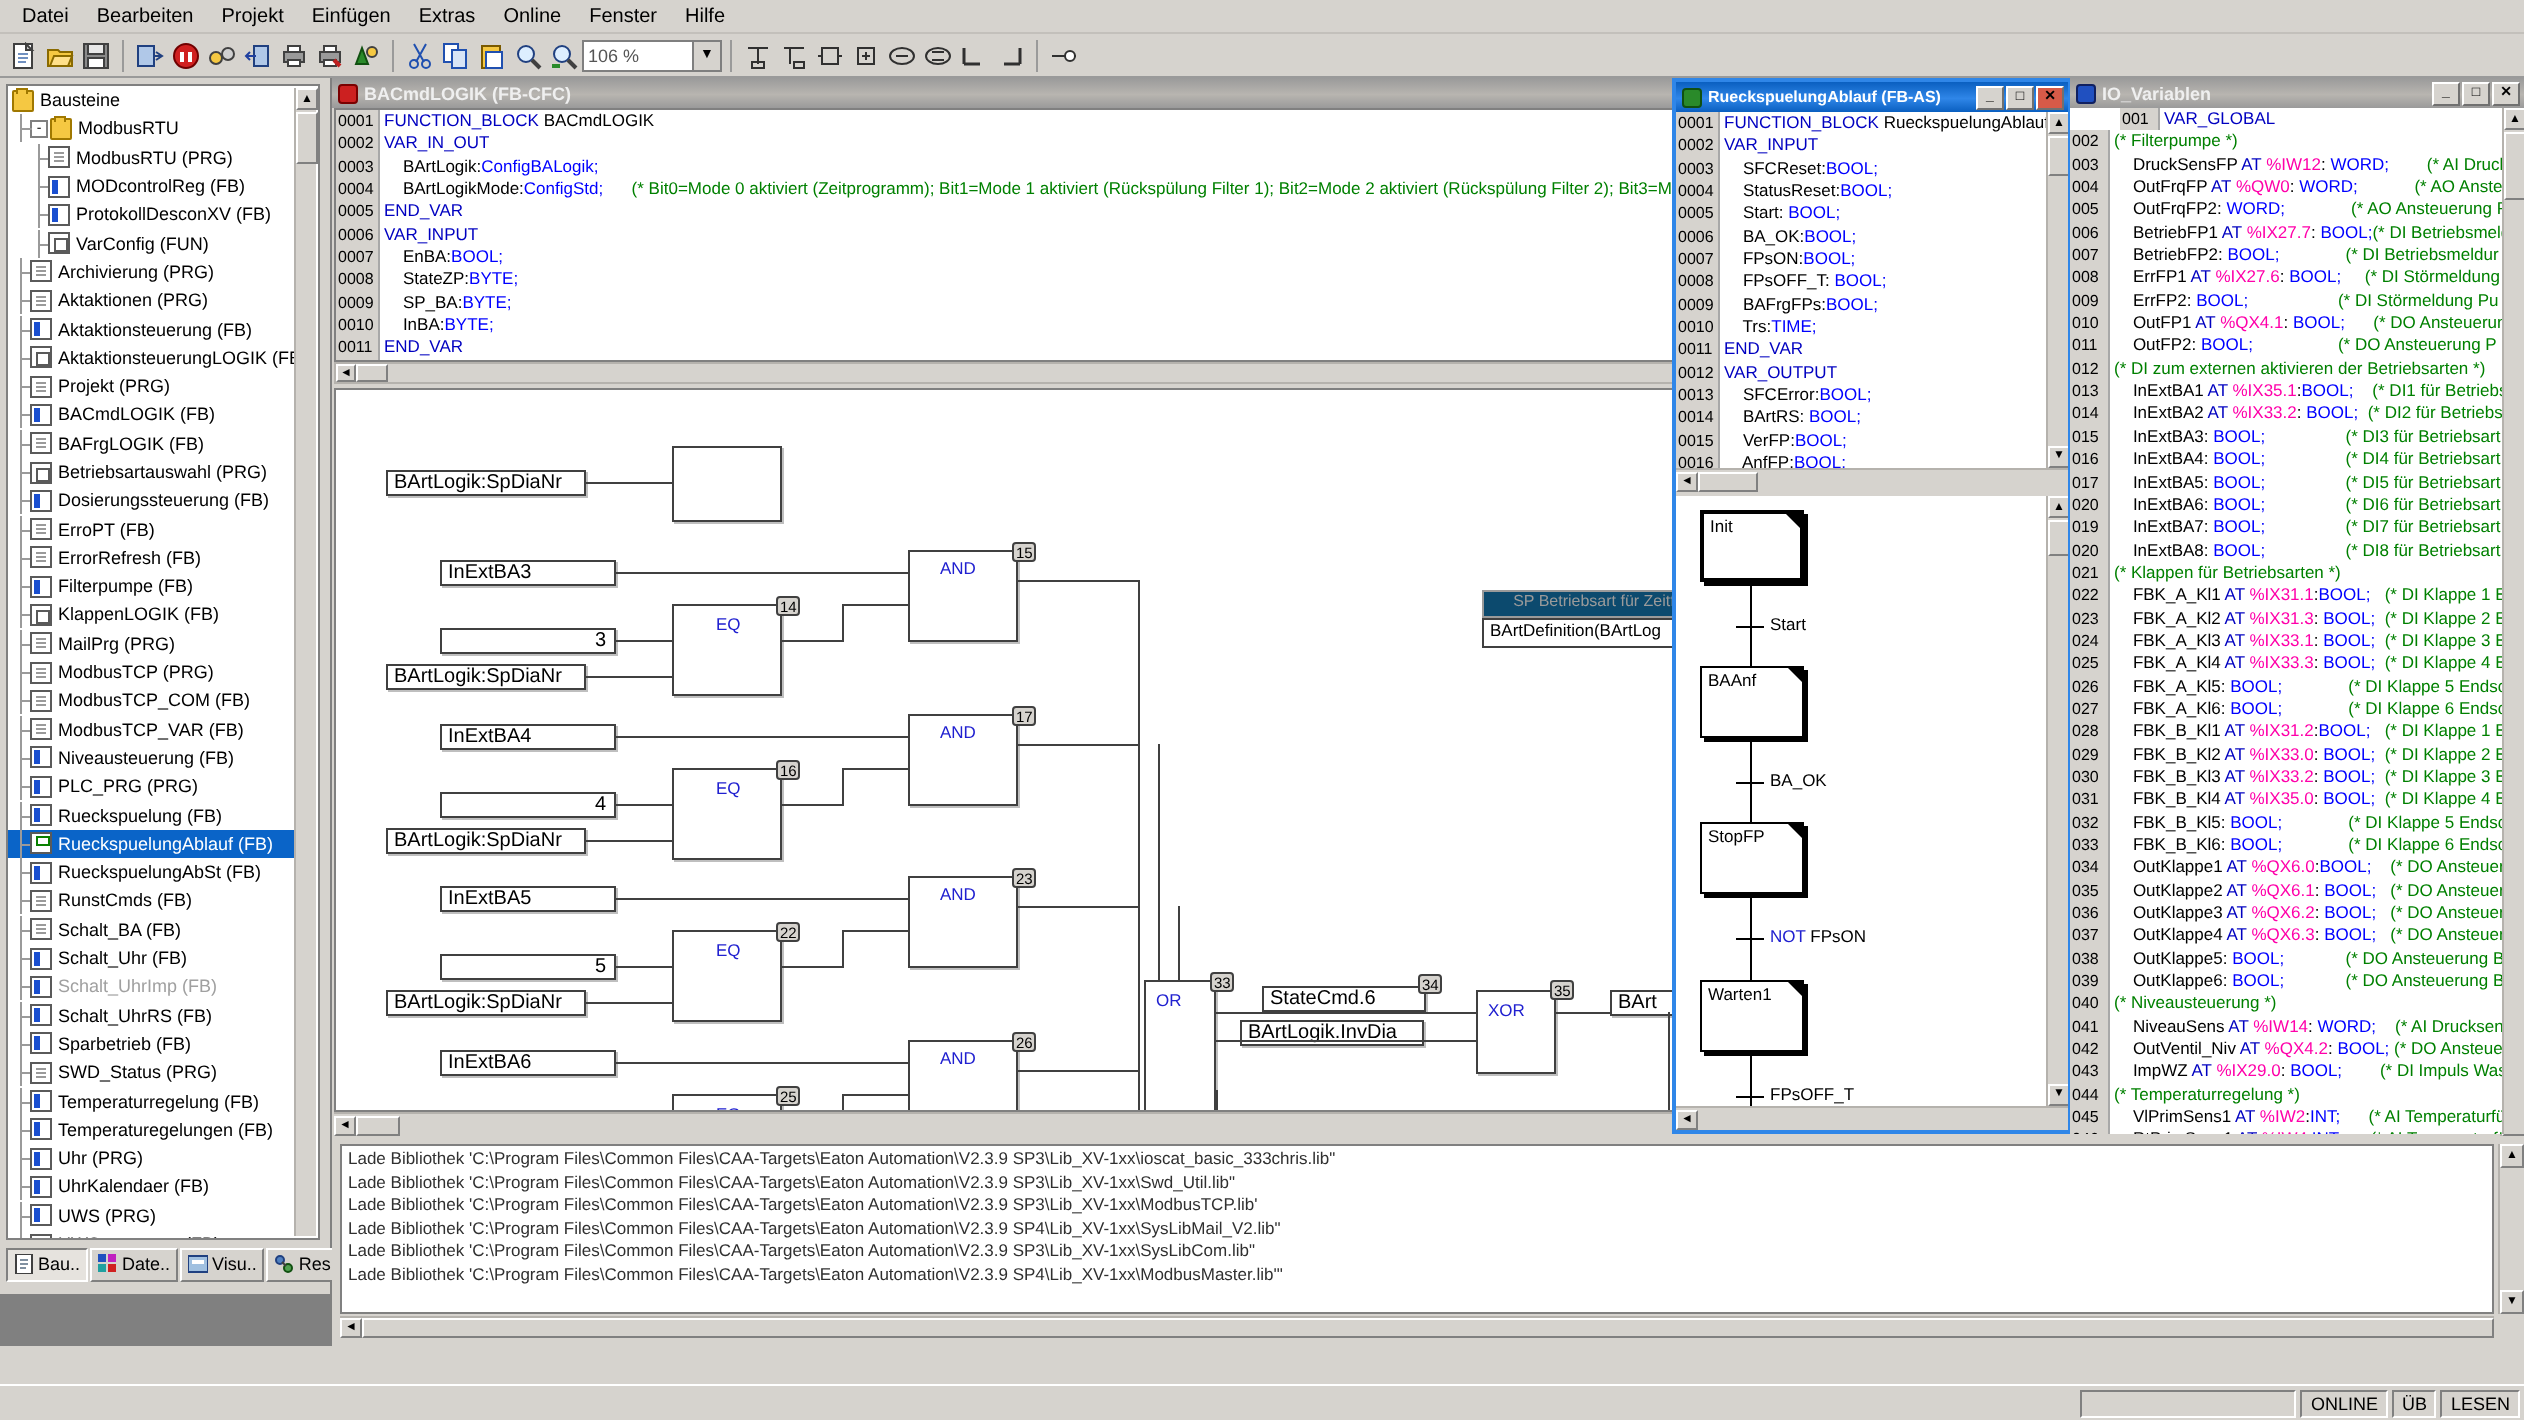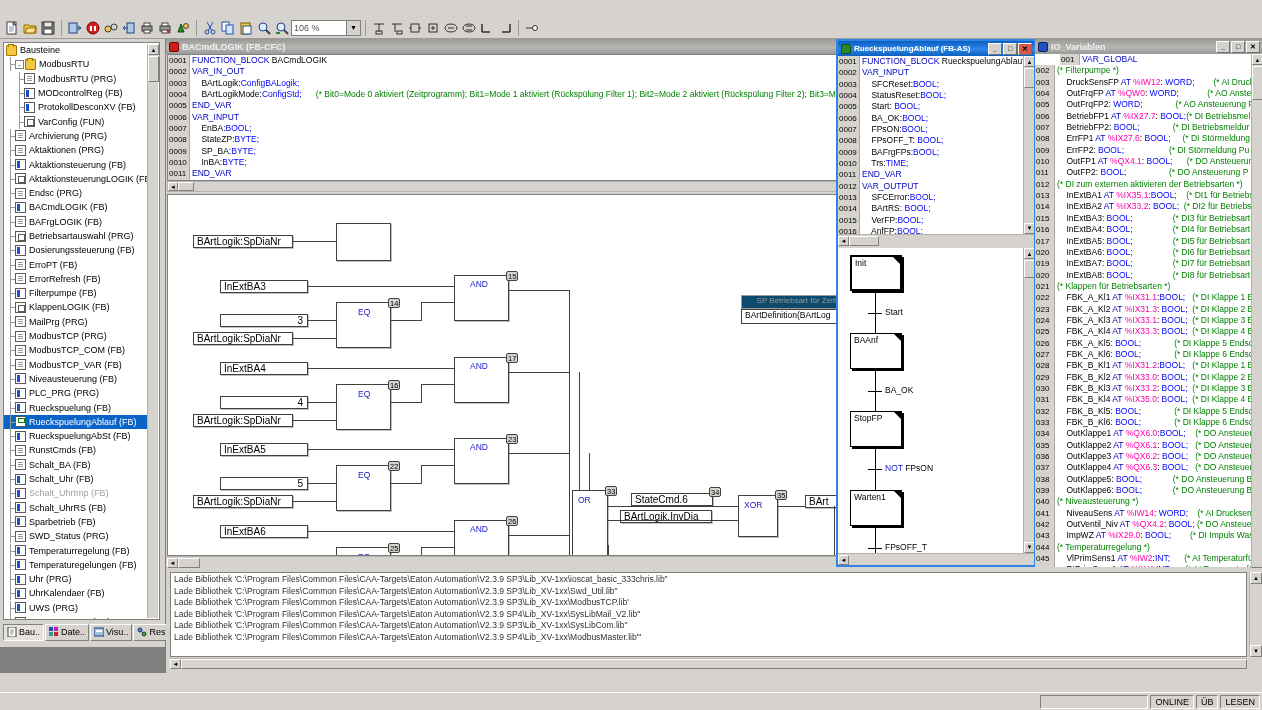--- a/index.html
+++ b/index.html
@@ -199,20 +199,30 @@
     font-size:9px; display:flex; align-items:center; padding:0 4px; color:#000;
   }
   .sfield.wide { width:108px; }
   .bottomstrip{ position:absolute; left:0; bottom:18px; width:1262px; height:19px; background:#d6d3ce;}
 </style>
 </head>
 <body>
 
 <div id="app">
 
+  <div class="menubar">
+    <span class="mi">Datei</span>
+    <span class="mi">Bearbeiten</span>
+    <span class="mi">Projekt</span>
+    <span class="mi">Einfügen</span>
+    <span class="mi">Extras</span>
+    <span class="mi">Online</span>
+    <span class="mi">Fenster</span>
+    <span class="mi">Hilfe</span>
+  </div>
 
   <div class="toolbar">
 
     <div class="tbtn">
       <svg width="14" height="14" viewBox="0 0 14 14">
           <rect x="2" y="1" width="9" height="12" fill="#fff" stroke="#404040"></rect>
           <path d="M8 1 L11 4 L8 4 Z" fill="#c8c8c8" stroke="#404040"></path>
           <path d="M4 6h5M4 8h5M4 10h4" stroke="#7090c0"></path>
         </svg>
     </div>
@@ -425,21 +435,21 @@
               <span class="tlabel">Aktaktionsteuerung (FB)</span>
             </div>
             <div class="trow">
               <span class="tguide"></span>
               <span class="ticon ic-fun"></span>
               <span class="tlabel">AktaktionsteuerungLOGIK (FB)</span>
             </div>
             <div class="trow">
               <span class="tguide"></span>
               <span class="ticon ic-doc"></span>
-              <span class="tlabel">Endsc (PRG)</span>
+              <span class="tlabel">Projekt (PRG)</span>
             </div>
             <div class="trow">
               <span class="tguide"></span>
               <span class="ticon ic-fb"></span>
               <span class="tlabel">BACmdLOGIK (FB)</span>
             </div>
             <div class="trow">
               <span class="tguide"></span>
               <span class="ticon ic-doc"></span>
               <span class="tlabel">BAFrgLOGIK (FB)</span>

